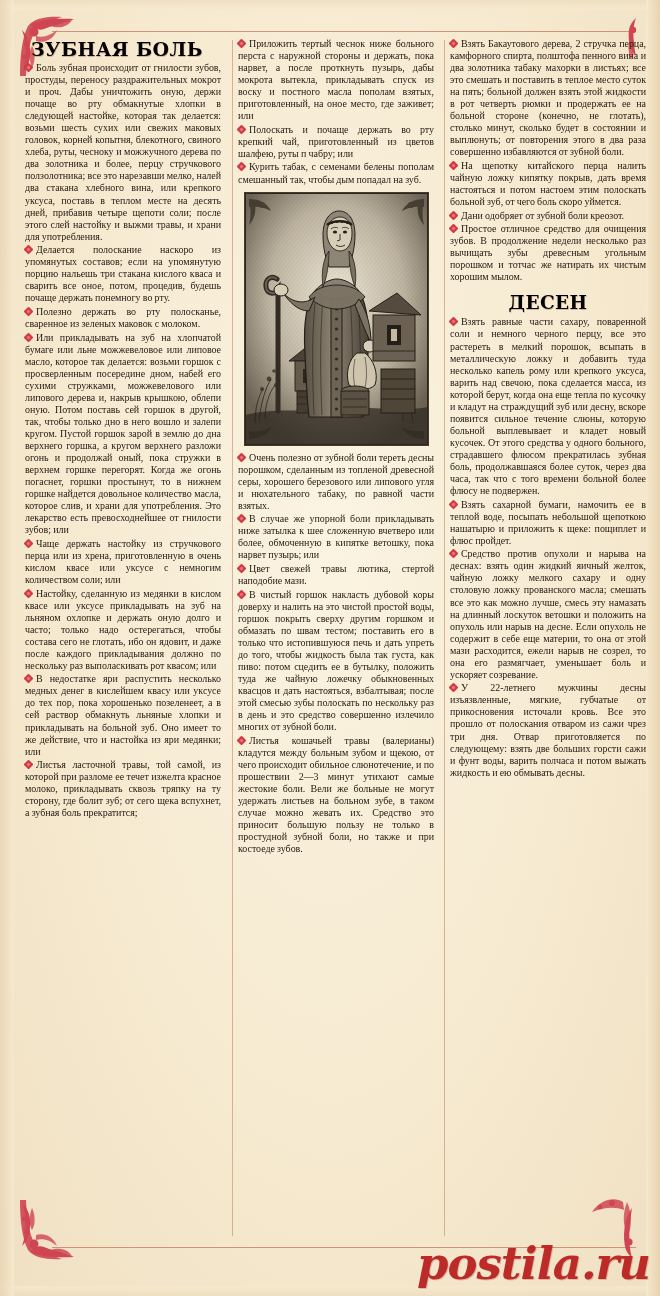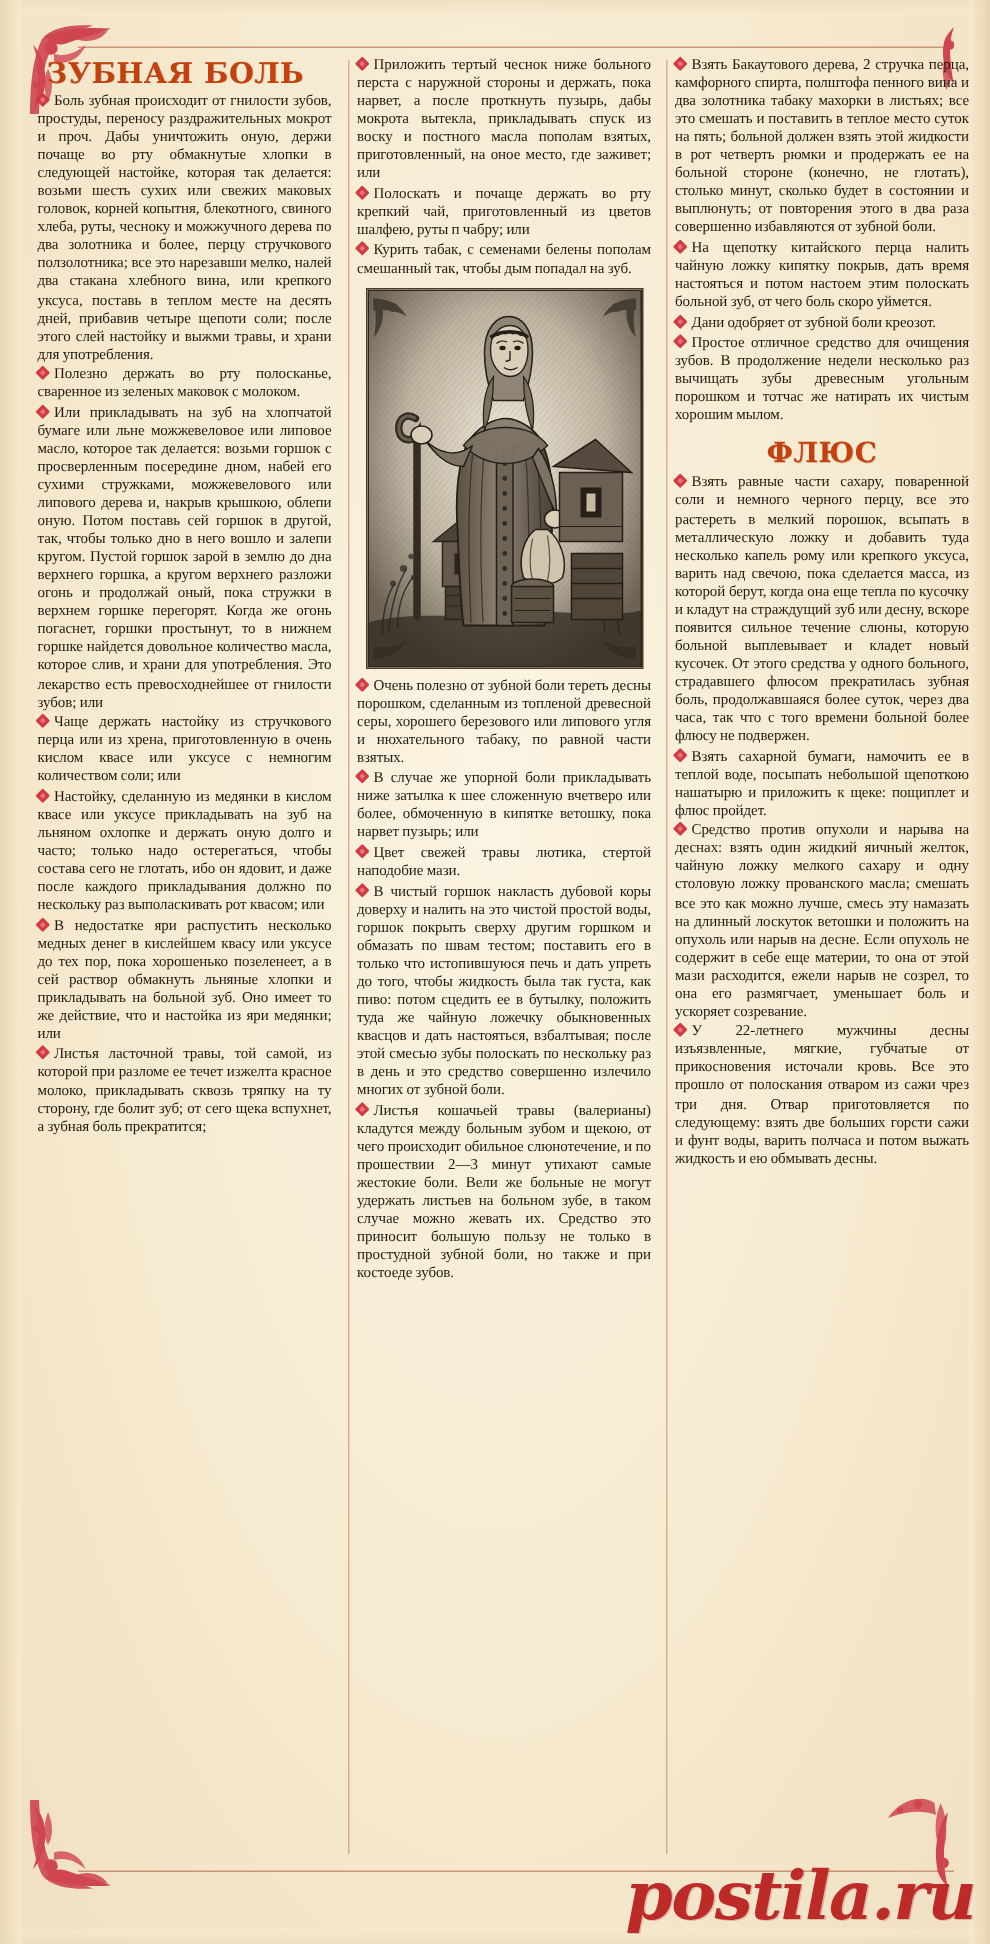--- a/index.html
+++ b/index.html
@@ -66,21 +66,21 @@
     position:relative;top:0px;
     border-radius:1px;
   }
   .bullet::after{
     content:"";position:absolute;inset:1.6px;
     background:#e9717a;border-radius:1px;
   }
 
   h2.head{
     margin:0 0 2px 0;
-    color:#c2410c;
+    color:#000000;
     font-family:"DejaVu Serif", serif;
     font-weight:bold;
     font-size:18.5px;
     letter-spacing:.4px;
     line-height:22px;
     text-align:center;
     text-shadow:0.5px 0.5px 0 rgba(120,20,20,.25);
   }
   h2.head.left{text-align:left;margin-left:6px;font-size:19px;}
   h2.head.spaced{margin-top:9px;}
@@ -190,20 +190,21 @@
         <circle cx="42" cy="53" r="2.2"></circle>
       </g>
     </svg>
   </div>
 
   <div class="cols">
 
     <div class="col c1">
       <h2 class="head left">ЗУБНАЯ БОЛЬ</h2>
       <p class="par"><span class="bullet"></span><span>Боль зубная происходит от гнилости зубов, простуды, переносу раздражительных мокрот и проч. Дабы уничтожить оную, держи почаще во рту обмакнутые хлопки в следующей настойке, которая так делается: возьми шесть сухих или свежих маковых головок, корней копытня, блекотного, свиного хлеба, руты, чесноку и можжучного дерева по два золотника и более, перцу стручкового ползолотника; все это нарезавши мелко, налей два стакана хлебного вина, или крепкого уксуса, поставь в теплом месте на десять дней, прибавив четыре щепоти соли; после этого слей настойку и выжми травы, и храни для употребления.</span></p>
+      <p class="par"><span class="bullet"></span><span>Делается полоскание наскоро из упомянутых составов; если на упомянутую порцию нальешь три стакана кислого кваса и сварить все оное, потом, процедив, будешь почаще держать понемногу во рту.</span></p>
       <p class="par"><span class="bullet"></span><span>Полезно держать во рту полосканье, сваренное из зеленых маковок с молоком.</span></p>
       <p class="par"><span class="bullet"></span><span>Или прикладывать на зуб на хлопчатой бумаге или льне можжевеловое или липовое масло, которое так делается: возьми горшок с просверленным посередине дном, набей его сухими стружками, можжевелового или липового дерева и, накрыв крышкою, облепи оную. Потом поставь сей горшок в другой, так, чтобы только дно в него вошло и залепи кругом. Пустой горшок зарой в землю до дна верхнего горшка, а кругом верхнего разложи огонь и продолжай оный, пока стружки в верхнем горшке перегорят. Когда же огонь погаснет, горшки простынут, то в нижнем горшке найдется довольное количество масла, которое слив, и храни для употребления. Это лекарство есть превосходнейшее от гнилости зубов; или</span></p>
       <p class="par"><span class="bullet"></span><span>Чаще держать настойку из стручкового перца или из хрена, приготовленную в очень кислом квасе или уксусе с немногим количеством соли; или</span></p>
       <p class="par"><span class="bullet"></span><span>Настойку, сделанную из медянки в кислом квасе или уксусе прикладывать на зуб на льняном охлопке и держать оную долго и часто; только надо остерегаться, чтобы состава сего не глотать, ибо он ядовит, и даже после каждого прикладывания должно по нескольку раз выполаскивать рот квасом; или</span></p>
       <p class="par"><span class="bullet"></span><span>В недостатке яри распустить несколько медных денег в кислейшем квасу или уксусе до тех пор, пока хорошенько позеленеет, а в сей раствор обмакнуть льняные хлопки и прикладывать на больной зуб. Оно имеет то же действие, что и настойка из яри медянки; или</span></p>
       <p class="par"><span class="bullet"></span><span>Листья ласточной травы, той самой, из которой при разломе ее течет изжелта красное молоко, прикладывать сквозь тряпку на ту сторону, где болит зуб; от сего щека вспухнет, а зубная боль прекратится;</span></p>
     </div>
 
     <div class="col c2">
       <p class="par"><span class="bullet"></span><span>Приложить тертый чеснок ниже больного перста с наружной стороны и держать, пока нарвет, а после проткнуть пузырь, дабы мокрота вытекла, прикладывать спуск из воску и постного масла пополам взятых, приготовленный, на оное место, где заживет; или</span></p>
@@ -378,21 +379,21 @@
       <p class="par"><span class="bullet"></span><span>В чистый горшок накласть дубовой коры доверху и налить на это чистой простой воды, горшок покрыть сверху другим горшком и обмазать по швам тестом; поставить его в только что истопившуюся печь и дать упреть до того, чтобы жидкость была так густа, как пиво: потом сцедить ее в бутылку, положить туда же чайную ложечку обыкновенных квасцов и дать настояться, взбалтывая; после этой смесью зубы полоскать по нескольку раз в день и это средство совершенно излечило многих от зубной боли.</span></p>
       <p class="par"><span class="bullet"></span><span>Листья кошачьей травы (валерианы) кладутся между больным зубом и щекою, от чего происходит обильное слюнотечение, и по прошествии 2—3 минут утихают самые жестокие боли. Вели же больные не могут удержать листьев на больном зубе, в таком случае можно жевать их. Средство это приносит большую пользу не только в простудной зубной боли, но также и при костоеде зубов.</span></p>
     </div>
 
     <div class="col c3">
       <p class="par"><span class="bullet"></span><span>Взять Бакаутового дерева, 2 стручка перца, камфорного спирта, полштофа пенного вина и два золотника табаку махорки в листьях; все это смешать и поставить в теплое место суток на пять; больной должен взять этой жидкости в рот четверть рюмки и продержать ее на больной стороне (конечно, не глотать), столько минут, сколько будет в состоянии и выплюнуть; от повторения этого в два раза совершенно избавляются от зубной боли.</span></p>
       <p class="par"><span class="bullet"></span><span>На щепотку китайского перца налить чайную ложку кипятку покрыв, дать время настояться и потом настоем этим полоскать больной зуб, от чего боль скоро уймется.</span></p>
       <p class="par"><span class="bullet"></span><span>Дани одобряет от зубной боли креозот.</span></p>
       <p class="par"><span class="bullet"></span><span>Простое отличное средство для очищения зубов. В продолжение недели несколько раз вычищать зубы древесным угольным порошком и тотчас же натирать их чистым хорошим мылом.</span></p>
 
-      <h2 class="head spaced">ФЛЮС</h2>
+      <h2 class="head spaced">ДЕСЕН</h2>
       <p class="par"><span class="bullet"></span><span>Взять равные части сахару, поваренной соли и немного черного перцу, все это растереть в мелкий порошок, всыпать в металлическую ложку и добавить туда несколько капель рому или крепкого уксуса, варить над свечою, пока сделается масса, из которой берут, когда она еще тепла по кусочку и кладут на страждущий зуб или десну, вскоре появится сильное течение слюны, которую больной выплевывает и кладет новый кусочек. От этого средства у одного больного, страдавшего флюсом прекратилась зубная боль, продолжавшаяся более суток, через два часа, так что с того времени больной более флюсу не подвержен.</span></p>
       <p class="par"><span class="bullet"></span><span>Взять сахарной бумаги, намочить ее в теплой воде, посыпать небольшой щепоткою нашатырю и приложить к щеке: пощиплет и флюс пройдет.</span></p>
 
       <p class="par"><span class="bullet"></span><span>Средство против опухоли и нарыва на деснах: взять один жидкий яичный желток, чайную ложку мелкого сахару и одну столовую ложку прованского масла; смешать все это как можно лучше, смесь эту намазать на длинный лоскуток ветошки и положить на опухоль или нарыв на десне. Если опухоль не содержит в себе еще материи, то она от этой мази расходится, ежели нарыв не созрел, то она его размягчает, уменьшает боль и ускоряет созревание.</span></p>
       <p class="par"><span class="bullet"></span><span>У 22-летнего мужчины десны изъязвленные, мягкие, губчатые от прикосновения источали кровь. Все это прошло от полоскания отваром из сажи чрез три дня. Отвар приготовляется по следующему: взять две больших горсти сажи и фунт воды, варить полчаса и потом выжать жидкость и ею обмывать десны.</span></p>
     </div>
 
   </div>
 
   <div class="wm">postila.ru</div>

